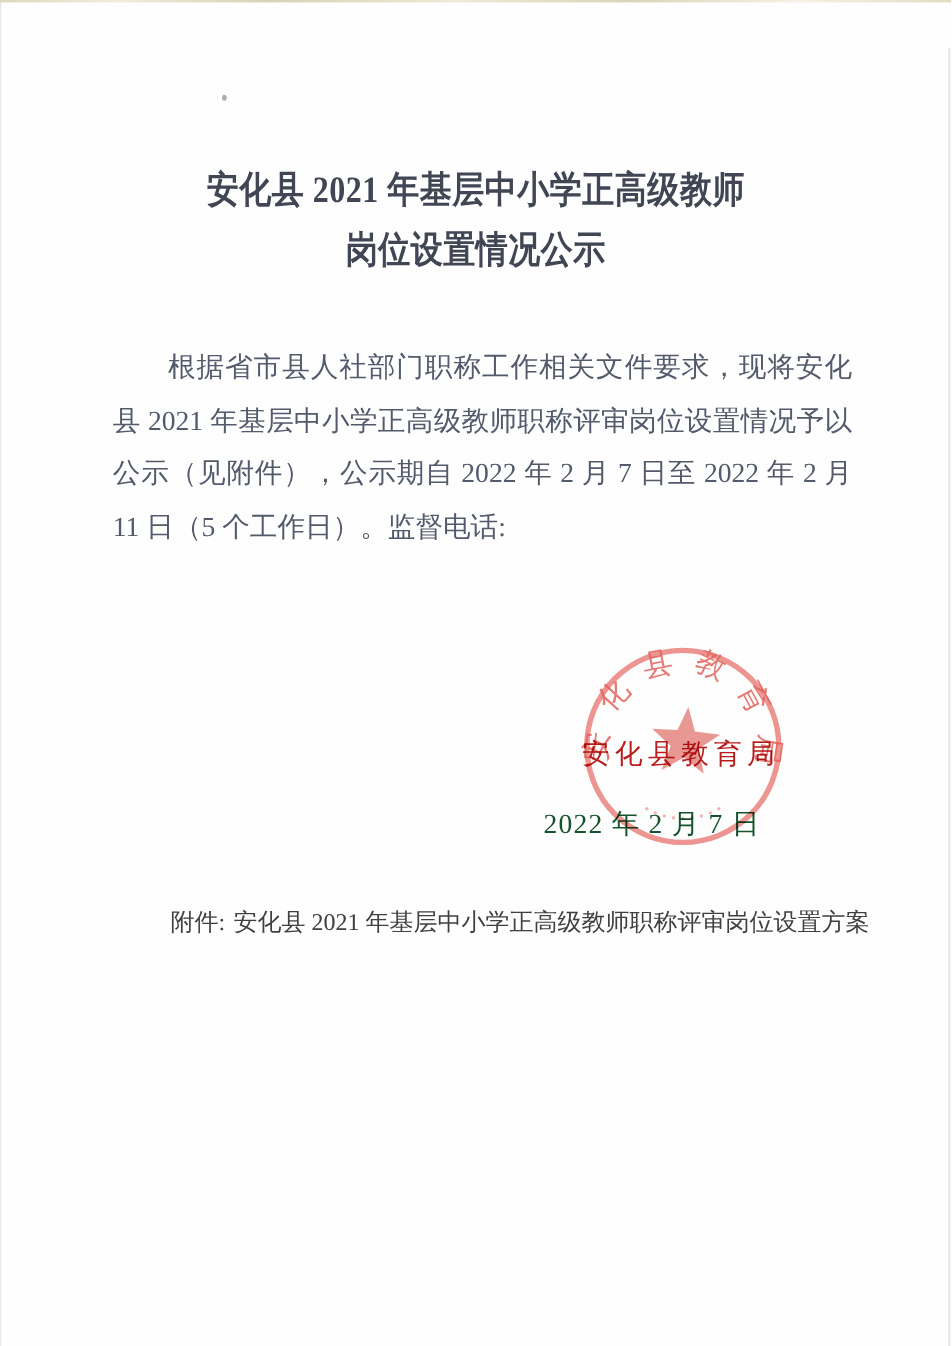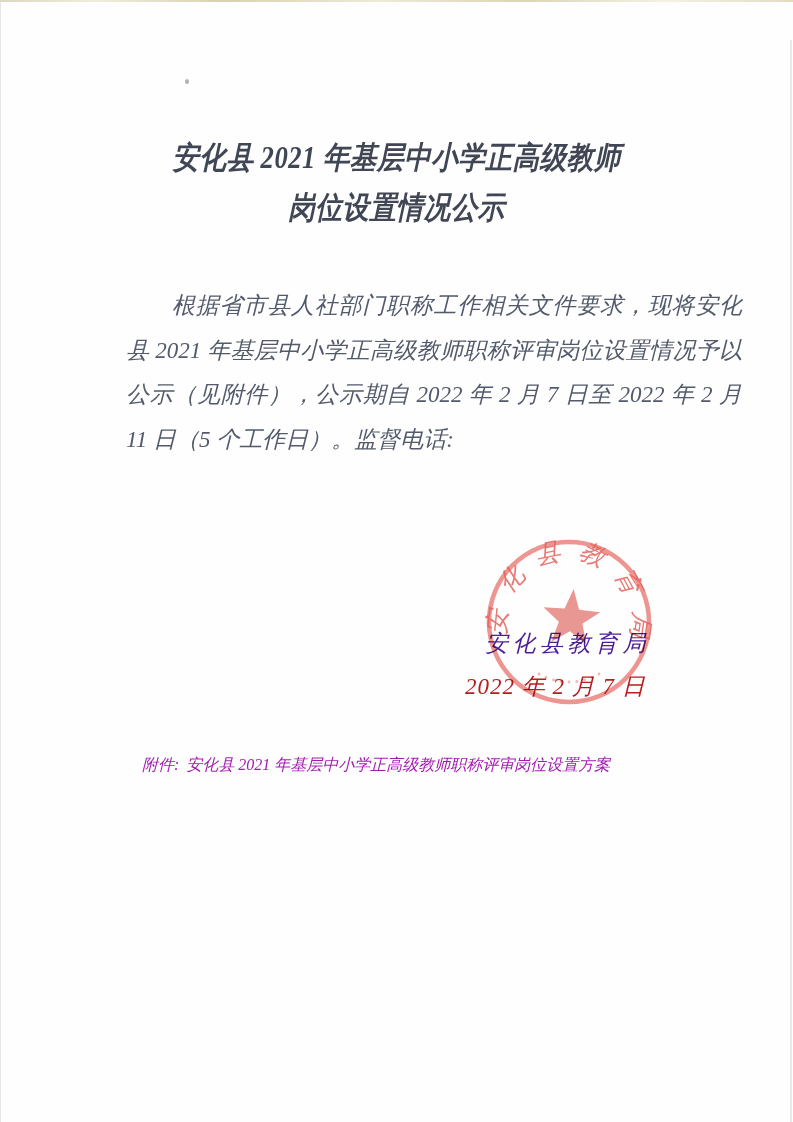--- a/index.html
+++ b/index.html
@@ -3,21 +3,20 @@
 <meta charset="utf-8">
 <style>
   html, body { margin: 0; padding: 0; background: #ffffff; }
   .page {
     position: relative;
     width: 793px;
     height: 1122px;
     background: #fefefe;
     overflow: hidden;
     font-family: "Liberation Serif", "DejaVu Serif", serif;
-    font-style: italic;
   }
   
   .edge-top {
     position: absolute; top: 0; left: 0; right: 0; height: 2px;
     background: linear-gradient(90deg,#d8d1b0 0%,#efe9d5 12%,#d1caa6 28%,#ece6cd 48%,#d4cdaa 66%,#f3efe0 84%,#ddd6b6 100%);
     opacity: .85;
   }
   .edge-left {
     position: absolute; top: 0; left: 0; bottom: 0; width: 1px;
     background: #d9d9d9; opacity: .65;
@@ -35,40 +34,40 @@
     position: absolute; left: 0; top: 133px; width: 793px; margin: 0;
     text-align: center;
     font-size: 31px; font-weight: 700; color: #404654;
     line-height: 50px;
     transform: scaleX(0.86); transform-origin: 50% 0;
     letter-spacing: 0.5px;
   }
   
   .body-block {
     position: absolute; left: 94px; top: 284px; width: 616px;
-    font-size: 23px; line-height: 44.5px; color: #525a6b; margin-left: 32px;
+    font-size: 23px; line-height: 44.5px; color: #525a6b;
   }
   .para {
     margin: 0; text-indent: 2em; text-align: justify;
   }
   .contact-line { margin: 0; text-indent: 2em; }
   .contact-line .phone { margin-left: 8px; }
   
   .sig-org {
-    position: absolute; left: 485px; top: 628px;
-    font-size: 23px; color: #4c1d95; letter-spacing: 4.5px; white-space: nowrap;
+    position: absolute; left: 485px; top: 613px;
+    font-size: 23px; color: #b91c1c; letter-spacing: 4.5px; white-space: nowrap;
   }
   .sig-date {
-    position: absolute; left: 465px; top: 671px;
-    font-size: 23px; color: #b91c1c; letter-spacing: 1px; white-space: nowrap;
+    position: absolute; left: 453px; top: 671px;
+    font-size: 23px; color: #14532d; letter-spacing: 1px; white-space: nowrap;
   }
   
   .attachment {
     position: absolute; left: 142px; top: 742px; width: 556px;
-    font-size: 16px; line-height: 45px; color: #a21caf;
+    font-size: 20px; line-height: 55px; color: #404040;
     padding-left: 52px; text-indent: -52px;
   }
   .att-label { margin-right: 7px; }
   
   .seal {
     position: absolute; left: 483px; top: 537px; width: 172px; height: 172px;
     mix-blend-mode: multiply; opacity: .93; pointer-events: none;
   }
 </style>
 </head>

